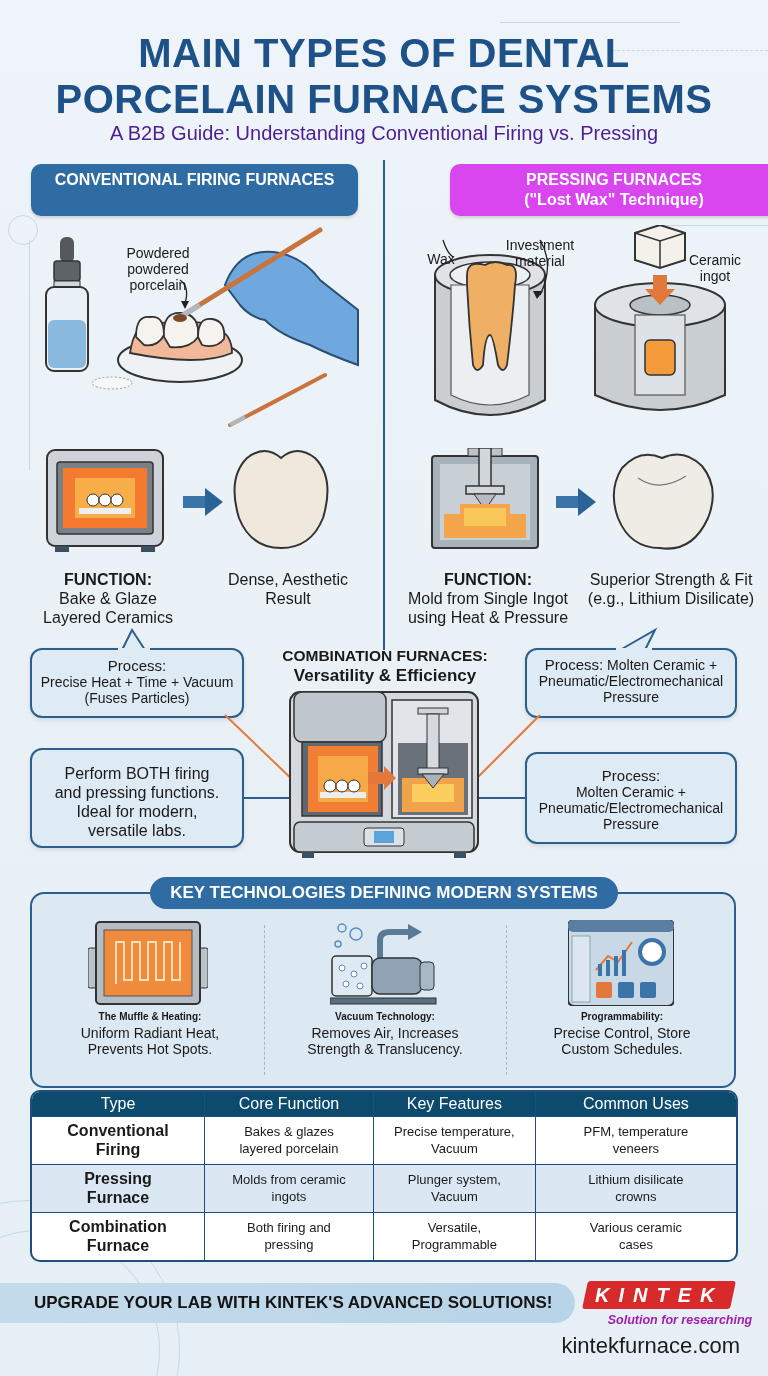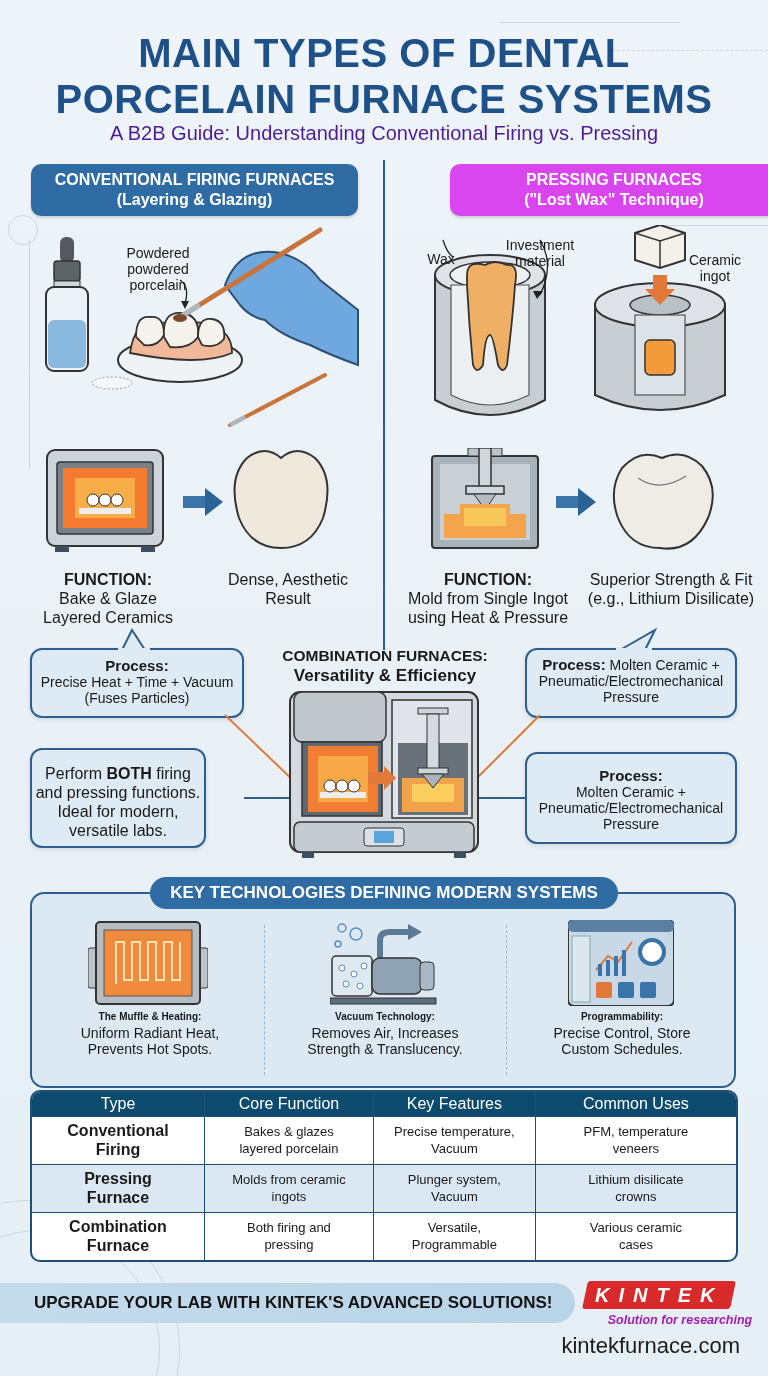--- a/index.html
+++ b/index.html
@@ -41,21 +41,21 @@
   .lbl { font-size: 14px; line-height: 16px; text-align: center; color: #1a1a1a; }
   .func { font-size: 16px; line-height: 19px; text-align: center; }
   .func b { font-weight: 800; }
 
   
   .callout {
     background: #deeaf4; border: 2px solid #2d5f8e; border-radius: 12px;
     text-align: center; color: #1a1a1a; font-size: 14px; line-height: 16px;
     box-shadow: 0 2px 4px rgba(0,0,0,0.10);
   }
-  .callout b { font-weight: 700; font-size: 15px; }
+  .callout b { font-weight: 400; font-size: 15px; }
 
   
   .kt-box {
     left: 30px; top: 892px; width: 706px; height: 196px;
     background: #dce9f3; border: 2px solid #2d5f8e; border-radius: 14px;
   }
   .kt-hdr {
     left: 150px; top: 877px; width: 468px; height: 32px;
     background: #2f6ca3; border-radius: 16px; color: #fff;
     font-weight: 800; font-size: 17px; line-height: 32px; text-align: center;
@@ -120,21 +120,20 @@
 <div class="abs title">
   <div>MAIN TYPES OF DENTAL</div>
   <div>PORCELAIN FURNACE SYSTEMS</div>
 </div>
 <div class="abs subtitle">A B2B Guide: Understanding Conventional Firing vs. Pressing</div>
 
 <div class="abs divider"></div>
 
 <div class="abs hdr hdr-blue" style="left:31px;top:164px;width:327px;height:52px;">
   <div>CONVENTIONAL FIRING FURNACES</div>
-  <div>(Layering &amp; Glazing)</div>
 </div>
 
 <div class="abs hdr hdr-orange" style="left:409px;top:164px;width:328px;height:52px;">
   <div>PRESSING FURNACES</div>
   <div>("Lost Wax" Technique)</div>
 </div>
 
 <svg class="abs" style="left:40px;top:225px;" width="330" height="215">
 
   <g>
@@ -277,21 +276,21 @@
 <div class="abs center" style="left:260px;top:646px;width:250px;">
   <div style="font-weight:800;font-size:15.5px;line-height:19px;">COMBINATION FURNACES:</div>
   <div style="font-weight:800;font-size:17px;line-height:21px;">Versatility &amp; Efficiency</div>
 </div>
 
 <div class="abs callout" style="left:30px;top:648px;width:214px;height:70px;padding-top:8px;">
   <div><b>Process:</b></div>
   <div>Precise Heat + Time + Vacuum</div>
   <div>(Fuses Particles)</div>
 </div>
-<div class="abs callout" style="left:30px;top:748px;width:176px;height:100px;padding-top:14px;font-size:16px;line-height:19px;text-align:center;">
+<div class="abs callout" style="left:30px;top:748px;width:214px;height:100px;padding-top:14px;font-size:16px;line-height:19px;text-align:center;">
   <div><span>Perform </span><b style="font-size:16px;">BOTH</b><span> firing</span></div>
   <div>and pressing functions.</div>
   <div>Ideal for modern,</div>
   <div>versatile labs.</div>
 </div>
 <div class="abs callout" style="left:525px;top:648px;width:212px;height:70px;padding-top:7px;">
   <div><b>Process:</b><span> Molten Ceramic +</span></div>
   <div>Pneumatic/Electromechanical</div>
   <div>Pressure</div>
 </div>

